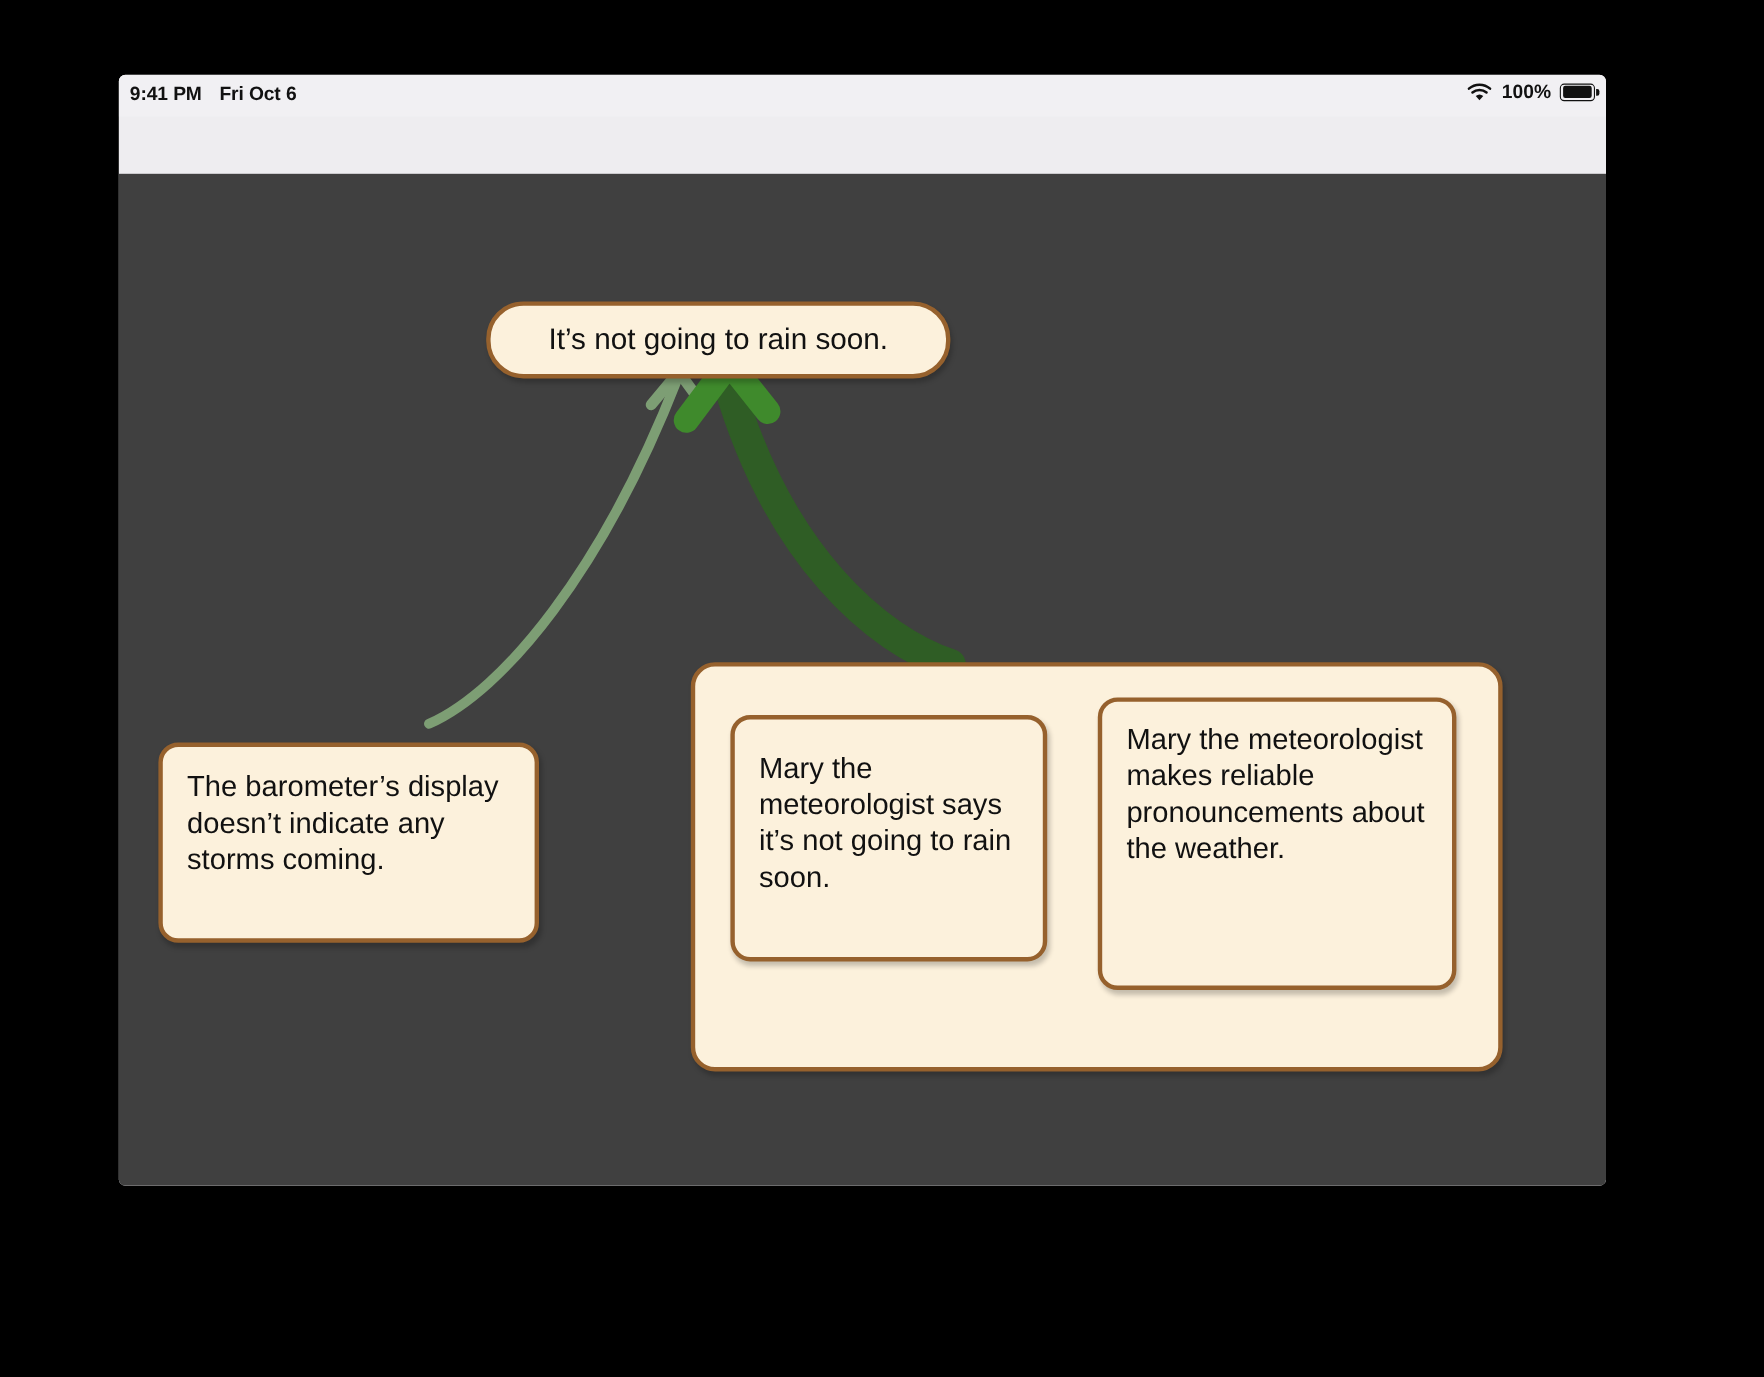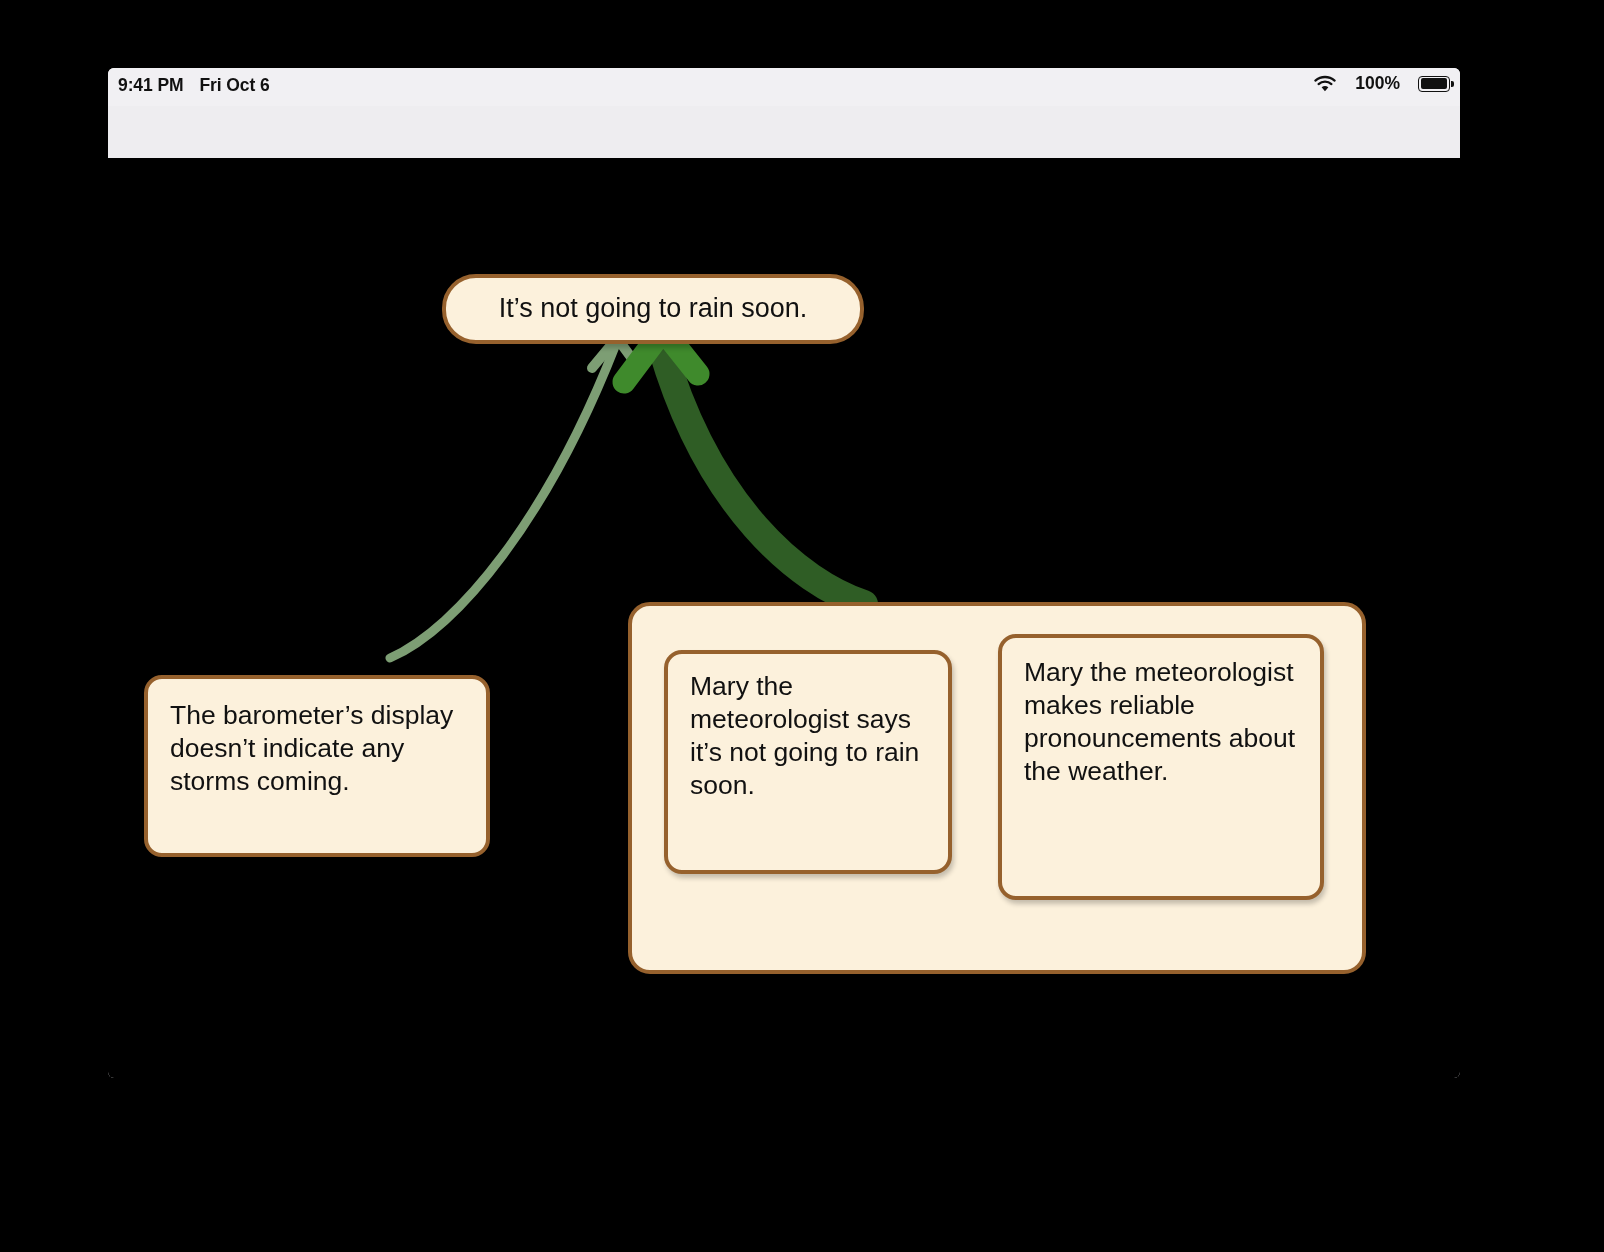--- a/index.html
+++ b/index.html
@@ -52,21 +52,21 @@
     font-weight: bold;
     color: #111111;
     letter-spacing: -0.1px;
   }
   .status-right {
     position: absolute;
     right: 10px;
     top: 5px;
     display: flex;
     align-items: center;
-    gap: 18px;
+    gap: 8px;
     font-size: 17.5px;
     font-weight: bold;
     color: #111111;
   }
   .wifi-icon { display: block; }
   .battery {
     position: relative;
     width: 32px;
     height: 16px;
     border: 1.6px solid #111;
@@ -151,21 +151,21 @@
     letter-spacing: 0.1px;
   }
 
   
   .canvas {
     position: absolute;
     left: 0;
     top: 90px;
     right: 0;
     bottom: 0;
-    background: #000000;
+    background: #404040;
   }
   .arrow-layer {
     position: absolute;
     left: 0; top: 0;
     width: 100%;
     height: 100%;
     pointer-events: none;
   }
 
   
@@ -210,21 +210,21 @@
     border-radius: 22px;
     box-sizing: border-box;
     box-shadow: 2px 4px 5px rgba(0,0,0,0.22);
   }
   .node-inner-a {
     left: 32px;
     top: 44px;
     width: 288px;
     height: 224px;
     border-radius: 18px;
-    padding: 16px 22px;
+    padding: 28px 22px;
     font-size: 26.5px;
   }
   .node-inner-b {
     left: 366px;
     top: 28px;
     width: 326px;
     height: 266px;
     border-radius: 18px;
     padding: 18px 22px;
     font-size: 26.5px;

